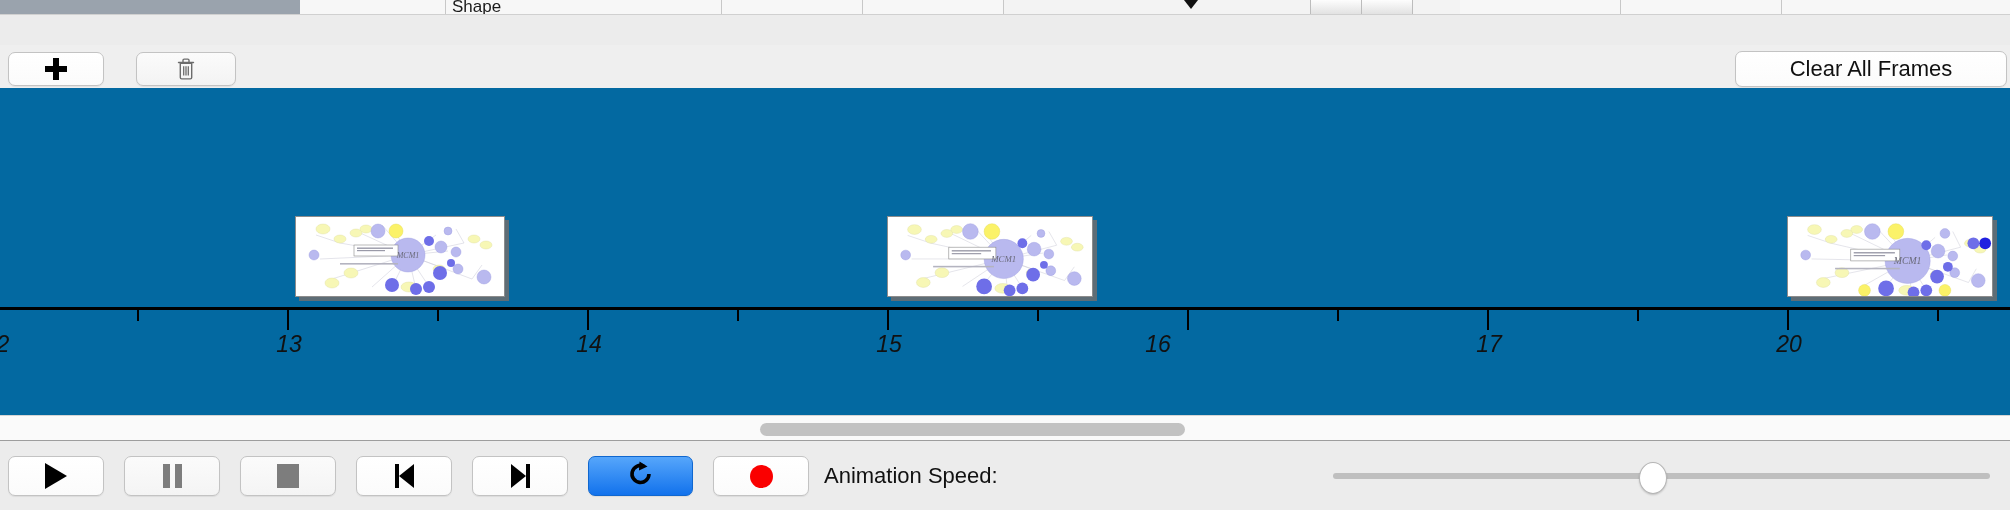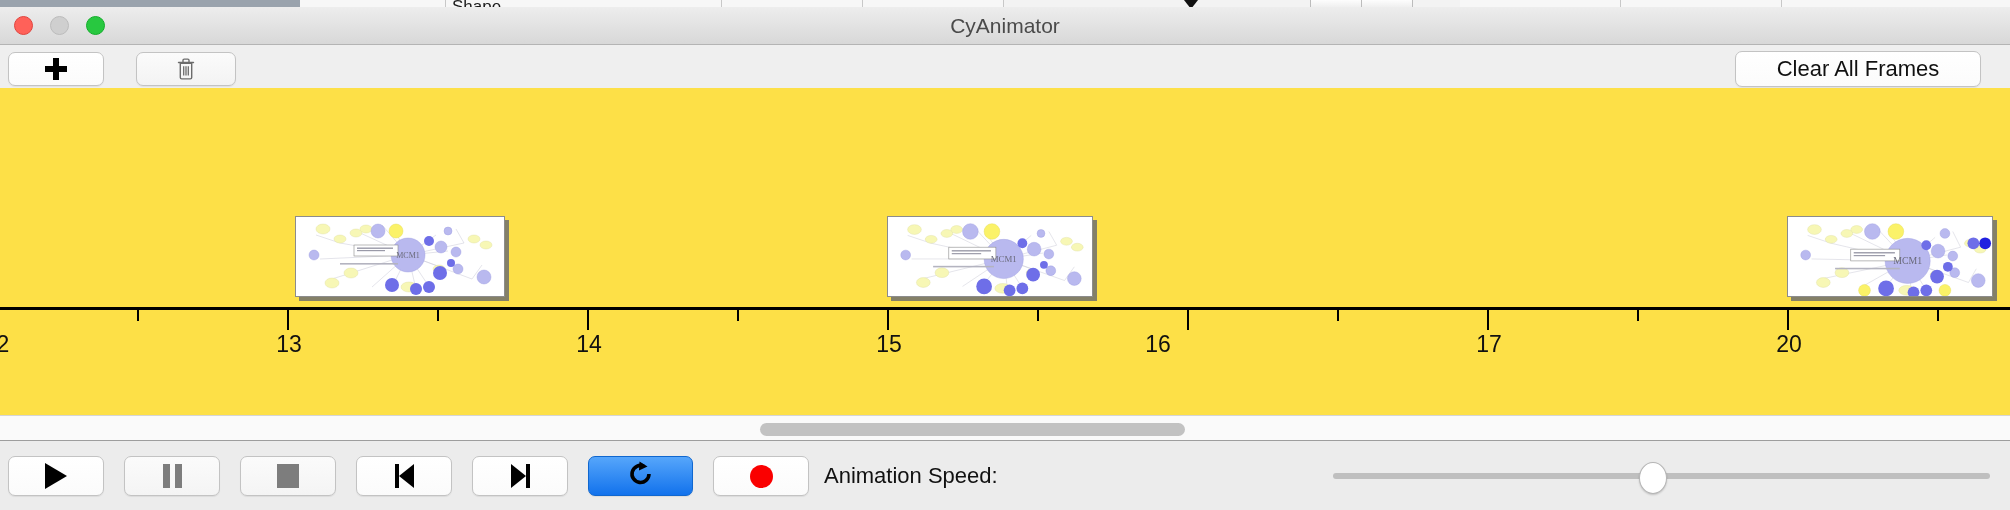--- a/index.html
+++ b/index.html
@@ -108,43 +108,44 @@
     cursor: pointer;
     font-size: 22px;
     color: #111;
   }
   .btn.flat {
     background: linear-gradient(#fbfbfb, #f3f3f3);
   }
   #add-frame-button { left: 8px;  top: 7px;  width: 96px; height: 34px; }
   #delete-frame-button { left: 136px; top: 7px; width: 100px; height: 34px; }
   #clear-all-frames-button {
-    left: 1735px; top: 6px; width: 246px; height: 36px;
+    left: 1735px; top: 6px; width: 272px; height: 36px;
     font-size: 22px;
   }
   .plus-icon {
     position: relative;
     width: 22px; height: 22px;
   }
   .plus-icon::before, .plus-icon::after {
     content: "";
     position: absolute;
     background: #000;
   }
   .plus-icon::before { left: 8px; top: 0;  width: 6px; height: 22px; }
   .plus-icon::after  { left: 0;  top: 8px; width: 22px; height: 6px; }
   .trash-icon { width: 20px; height: 24px; }
 
   
   .timeline-panel {
     position: absolute;
     left: 0; top: 88px;
     width: 2010px; height: 327px;
-    background: #fde047;
+    background: #0369a1;
     overflow: hidden;
+    font-style: italic;
   }
   .frame {
     position: absolute;
     box-sizing: border-box;
     background: #ffffff;
     border: 1px solid #8c8c8c;
     box-shadow: 4px 4px 0 rgba(110,110,110,0.85);
     overflow: hidden;
     cursor: pointer;
   }
@@ -308,26 +309,20 @@
     <div class="bg-cell" style="left:722px;width:140px;"></div>
     <div class="bg-cell" style="left:863px;width:140px;"></div>
     <div class="bg-caret" style="left:1184px;top:0px;"></div>
     <div class="bg-btnpair" style="left:1310px;width:50px;"></div>
     <div class="bg-btnpair" style="left:1361px;width:50px;"></div>
     <div class="bg-cell" style="left:1460px;width:160px;"></div>
     <div class="bg-cell" style="left:1621px;width:160px;"></div>
     <div class="bg-cell" style="left:1782px;width:228px;"></div>
   </div>
 
-  <div class="titlebar">
-    <div class="traffic close"></div>
-    <div class="traffic min"></div>
-    <div class="traffic max"></div>
-    <div class="window-title">CyAnimator</div>
-  </div>
 
   <div class="toolbar">
     <div class="btn" id="add-frame-button">
       <span class="plus-icon"></span>
     </div>
     <div class="btn flat" id="delete-frame-button">
       <span class="trash-icon">
         <svg width="20" height="24" viewBox="0 0 20 24">
           <path d="M2.5 5.5 h15 M7 5.5 v-2.2 a1.2 1.2 0 0 1 1.2 -1.2 h3.6 a1.2 1.2 0 0 1 1.2 1.2 v2.2" stroke="#6c6c6c" stroke-width="1.4" fill="none" stroke-linecap="round"></path>
           <path d="M4.3 6.2 h11.4 v14.3 a1.4 1.4 0 0 1 -1.4 1.4 h-8.6 a1.4 1.4 0 0 1 -1.4 -1.4 z" stroke="#6c6c6c" stroke-width="1.4" fill="none"></path>

